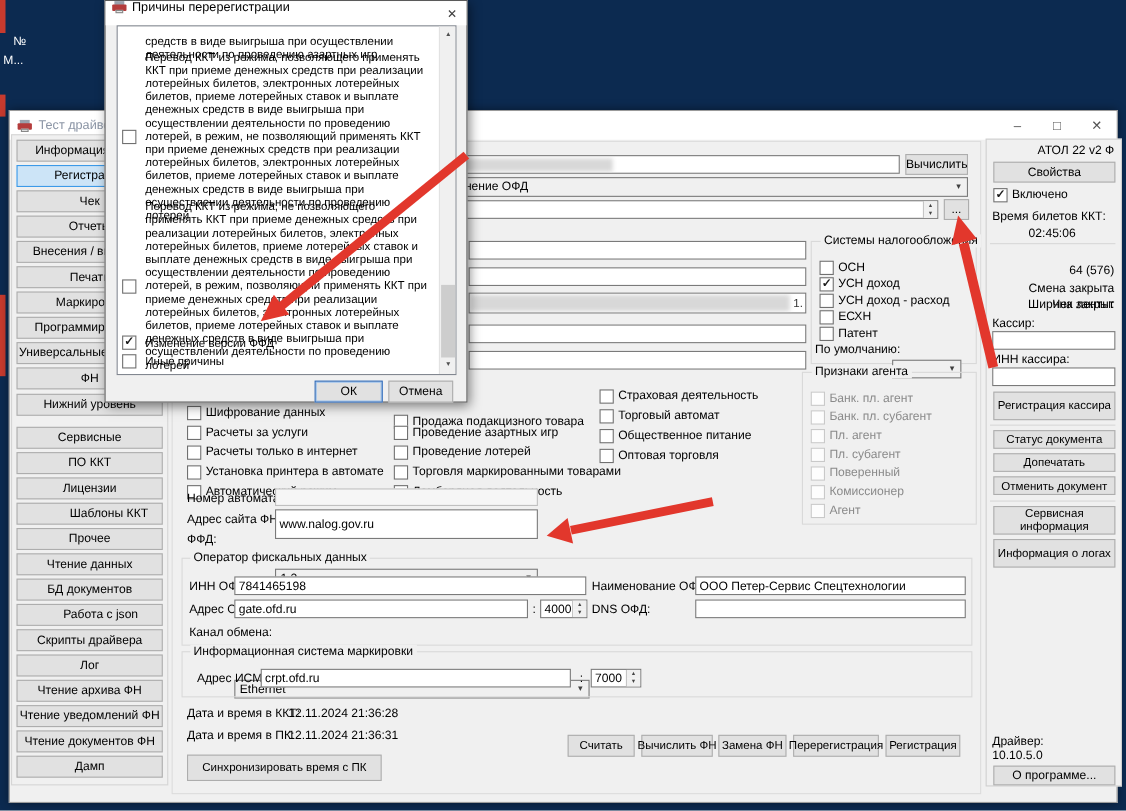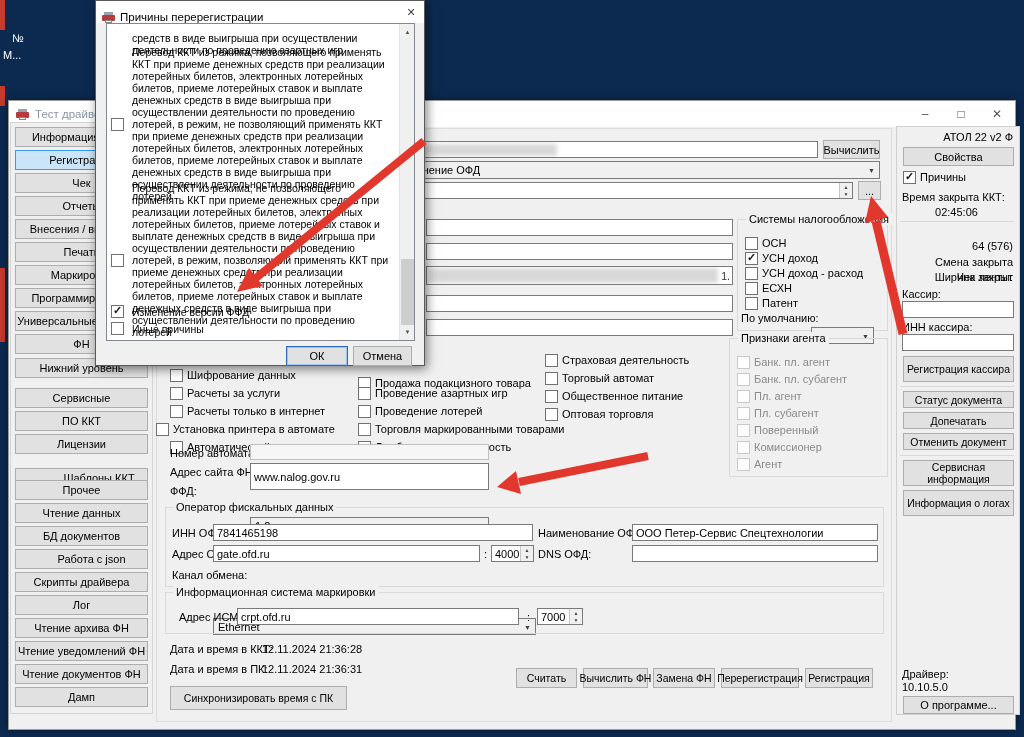--- a/index.html
+++ b/index.html
@@ -31,21 +31,21 @@
   .spin{background:#fff;border:1px solid #7a7a7a;display:flex;align-items:stretch;font-size:11px;}
   .spin .val{flex:1;display:flex;align-items:center;padding-left:3px;}
   .spin .arrs{width:13px;border-left:1px solid #c5c5c5;display:flex;flex-direction:column;}
   .spin .arrs div{flex:1;display:flex;align-items:center;justify-content:center;font-size:5px;color:#444;background:#f0f0f0;}
   .sep{position:absolute;height:1px;background:#d8d8d8;}
   .rtxt{text-align:right;}
   .blur{filter:blur(2px);background:#d8d8d8;}
   .rbtn{position:absolute;left:903px;width:111px;background:#e1e1e1;border:1px solid #adadad;display:flex;align-items:center;justify-content:center;text-align:center;font-size:10.5px;line-height:12px;}
   
   .dlg{position:absolute;left:95px;top:0;width:330px;height:366px;background:#f0f0f0;border:1px solid #5a5a5a;z-index:40;box-shadow:2px 3px 10px rgba(0,0,0,.5);}
-  .dlg-title{position:absolute;left:0;top:0;right:0;height:22px;background:#fff;display:flex;align-items:flex-end;}
+  .dlg-title{position:absolute;left:0;top:0;right:0;height:22px;background:#fff;display:flex;align-items:flex-start;}
   .dlg-title .t{font-size:11.5px;color:#000;margin-left:5px;}
   .listbox{position:absolute;left:10px;top:22px;width:309px;height:318px;background:#fff;border:1px solid #828790;overflow:hidden;}
   .litem{position:absolute;left:4px;display:flex;align-items:center;gap:8px;}
   .litem .txt{width:258px;font-size:10.5px;line-height:12px;color:#000;}
   .sbar{position:absolute;right:0;top:0;width:15px;height:100%;background:#f0f0f0;border-left:1px solid #e2e2e2;}
   .sbar .up,.sbar .dn{position:absolute;left:0;width:15px;height:16px;display:flex;align-items:center;justify-content:center;font-size:6px;color:#505050;}
   .sbar .up{top:0;} .sbar .dn{bottom:0;}
   .sbar .thumb{position:absolute;left:1px;width:13px;background:#cdcdcd;}
   .printer-icon{width:13px;height:11px;position:relative;flex:none;}
   .printer-icon .top{position:absolute;left:2px;top:0;width:9px;height:4px;background:#9aa1ad;}
@@ -86,21 +86,21 @@
     <div class="sbtn" style="top:219px;">Внесения / выплаты</div>
     <div class="sbtn" style="top:242px;">Печать</div>
     <div class="sbtn" style="top:265px;">Маркировка</div>
     <div class="sbtn" style="top:288px;">Программирование</div>
     <div class="sbtn" style="top:311px;">Универсальные счетчики</div>
     <div class="sbtn" style="top:334px;">ФН</div>
     <div class="sbtn" style="top:358px;">Нижний уровень</div>
     <div class="sbtn" style="top:388px;">Сервисные</div>
     <div class="sbtn" style="top:411px;">ПО ККТ</div>
     <div class="sbtn" style="top:434px;">Лицензии</div>
-    <div class="sbtn" style="top:468px;padding-left:35px;">Шаблоны ККТ</div>
+    <div class="sbtn" style="top:457px;padding-left:35px;">Шаблоны ККТ</div>
     <div class="sbtn" style="top:480px;">Прочее</div>
     <div class="sbtn" style="top:503px;">Чтение данных</div>
     <div class="sbtn" style="top:526px;">БД документов</div>
     <div class="sbtn" style="top:549px;padding-left:20px;">Работа с json</div>
     <div class="sbtn" style="top:572px;">Скрипты драйвера</div>
     <div class="sbtn" style="top:595px;">Лог</div>
     <div class="sbtn" style="top:618px;">Чтение архива ФН</div>
     <div class="sbtn" style="top:641px;">Чтение уведомлений ФН</div>
     <div class="sbtn" style="top:664px;">Чтение документов ФН</div>
     <div class="sbtn" style="top:687px;">Дамп</div>
@@ -200,21 +200,21 @@
         <span class="lbl">Шифрование данных</span>
       </div>
     <div class="abs row" style="left:170px;top:386px;">
         <span class="cb"></span>
         <span class="lbl">Расчеты за услуги</span>
       </div>
     <div class="abs row" style="left:170px;top:404px;">
         <span class="cb"></span>
         <span class="lbl">Расчеты только в интернет</span>
       </div>
-    <div class="abs row" style="left:156px;top:422px;">
+    <div class="abs row" style="left:170px;top:422px;">
         <span class="cb"></span>
         <span class="lbl">Установка принтера в автомате</span>
       </div>
     <div class="abs row" style="left:170px;top:440px;">
         <span class="cb"></span>
         <span class="lbl">Автоматический режим</span>
       </div>
 
     <div class="abs row" style="left:358px;top:376px;">
         <span class="cb"></span>
@@ -322,23 +322,23 @@
     <div class="abs btn" style="left:721px;top:668px;width:78px;height:20px;">Перерегистрация</div>
     <div class="abs btn" style="left:805px;top:668px;width:68px;height:20px;">Регистрация</div>
   </div>
 
   <div class="abs" style="left:896px;top:126px;width:124px;height:589px;border:1px solid #cfcfcf;background:#f0f0f0;z-index:12;"></div>
   <div style="z-index:13;position:absolute;left:0;top:0;">
     <div class="abs lbl rtxt" style="left:900px;top:131px;width:113px;">АТОЛ 22 v2 Ф</div>
     <div class="rbtn" style="top:147px;height:19px;font-size:11px;">Свойства</div>
     <div class="abs row" style="left:903px;top:170px;">
         <span class="cb on"></span>
-        <span class="lbl">Причины</span>
-      </div>
-    <span class="abs lbl" style="left:902px;top:191px;">Время закрыта ККТ:</span>
+        <span class="lbl">Включено</span>
+      </div>
+    <span class="abs lbl" style="left:902px;top:191px;">Время билетов ККТ:</span>
     <div class="abs lbl" style="left:900px;top:206px;width:113px;text-align:center;">02:45:06</div>
     <div class="sep" style="left:900px;top:221px;width:114px;"></div>
     <div class="abs lbl rtxt" style="left:900px;top:227px;width:113px;margin-top:44px;">Ширина ленты:</div>
     <div class="abs lbl rtxt" style="left:900px;top:240px;width:113px;">64 (576)</div>
     <div class="abs lbl rtxt" style="left:900px;top:256px;width:113px;">Смена закрыта</div>
     <div class="abs lbl rtxt" style="left:900px;top:271px;width:113px;">Чек закрыт</div>
     <span class="abs lbl" style="left:902px;top:288px;">Кассир:</span>
     <div class="abs input" style="left:902px;top:301px;width:112px;height:17px;"></div>
     <span class="abs lbl" style="left:902px;top:321px;">ИНН кассира:</span>
     <div class="abs input" style="left:902px;top:334px;width:112px;height:17px;"></div>

